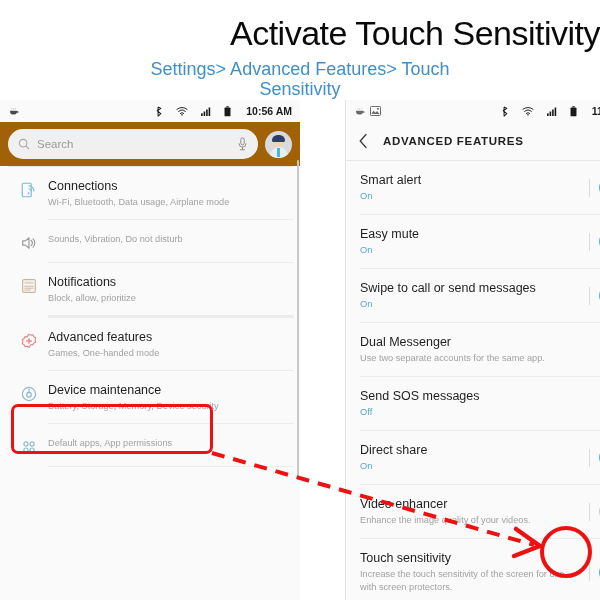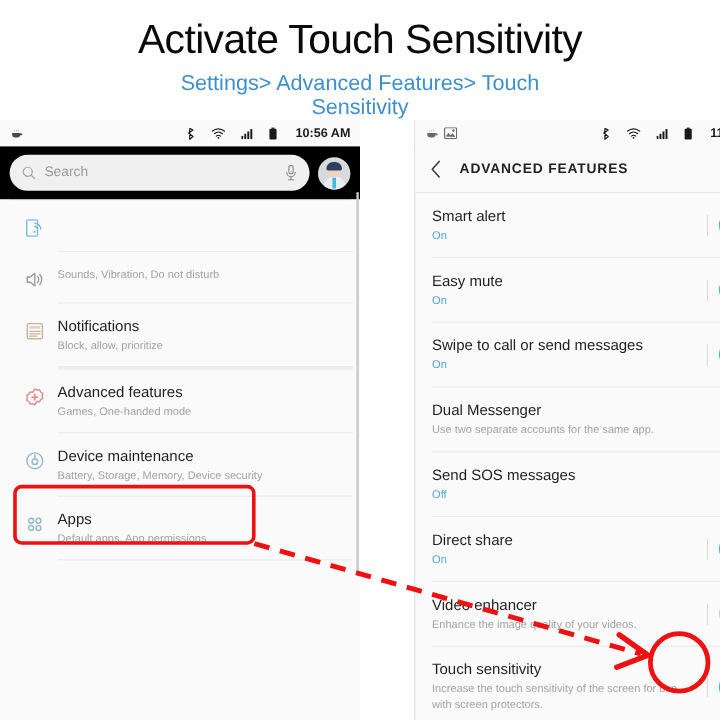--- a/index.html
+++ b/index.html
@@ -8,21 +8,21 @@
     background: #ffffff;
     font-family: "Liberation Sans", sans-serif;
     overflow: hidden;
   }
   #root { position: relative; width: 600px; height: 600px; background: #fff; }
 
   
   .hdr { position: absolute; left: 0; top: 0; width: 600px; height: 100px; background: #fff; }
   .hdr-title {
     position: absolute; left: 0; top: 13px; width: 600px;
-    text-align: center; font-size: 34px; font-weight: 400;
+    text-align: right; font-size: 34px; font-weight: 400;
     letter-spacing: -0.5px; color: #0a0a0a; line-height: 40px;
     white-space: nowrap;
   }
   .hdr-sub {
     position: absolute; left: 120px; top: 59px; width: 360px;
     text-align: center; font-size: 18px; font-weight: 400;
     color: #3f8fc9; line-height: 20px;
   }
 
   
@@ -34,21 +34,21 @@
     position: relative; height: 22px; background: #fafafa;
     display: flex; align-items: center; padding: 0 8px;
   }
   .sb-left { display: flex; align-items: center; gap: 5px; }
   .sb-right { margin-left: auto; display: flex; align-items: center; gap: 13px; }
   .sb-time { font-size: 10.5px; color: #1a1a1a; font-weight: 600; margin-left: 2px; }
   .sb-ico { display: inline-block; line-height: 0; }
 
   
   .searchrow {
-    position: relative; height: 44px; background: #000000;
+    position: relative; height: 44px; background: #a16207;
     display: flex; align-items: center; padding: 0 8px;
   }
   .searchbox {
     flex: 1; height: 30px; border-radius: 16px; background: #f0f0f0;
     display: flex; align-items: center; padding: 0 10px; gap: 7px;
   }
   .search-ph { font-size: 11.5px; color: #9a9a9a; flex: 1; }
   .avatar {
     width: 27px; height: 27px; border-radius: 50%;
     background: #d9dadd; margin-left: 7px; position: relative; overflow: hidden;
@@ -192,20 +192,24 @@
 
     <div class="slist" id="left-list">
         <div class="srow">
           <div class="srow-ico">
             <svg width="18" height="18" viewBox="0 0 20 20">
               <rect x="2.5" y="2.5" width="10" height="15" rx="1.4" fill="none" stroke="#7fbbd6" stroke-width="1.3"></rect>
               <path d="M10 5.5a5.5 5.5 0 0 1 5.5 5.5M10 8.6a2.4 2.4 0 0 1 2.4 2.4" fill="none" stroke="#7fbbd6" stroke-width="1.3" stroke-linecap="round"></path>
               <circle cx="9.6" cy="13.6" r="1" fill="#7fbbd6"></circle>
             </svg>
           </div>
+          <div class="srow-txt">
+            <div class="srow-title">Connections</div>
+            <div class="srow-sub">Wi-Fi, Bluetooth, Data usage, Airplane mode</div>
+          </div>
         </div>
         <div class="srow-div"></div>
         <div class="srow">
           <div class="srow-ico">
             <svg width="18" height="18" viewBox="0 0 20 20">
               <path d="M3 7.6h3l4-3.4v11.6l-4-3.4H3z" fill="none" stroke="#9a9a9a" stroke-width="1.3" stroke-linejoin="round"></path>
               <path d="M12.4 7.2a4 4 0 0 1 0 5.6M14.6 5.3a7 7 0 0 1 0 9.4" fill="none" stroke="#9a9a9a" stroke-width="1.3" stroke-linecap="round"></path>
             </svg>
           </div>
           <div class="srow-txt">
@@ -259,21 +263,20 @@
         <div class="srow">
           <div class="srow-ico">
             <svg width="18" height="18" viewBox="0 0 20 20">
               <circle cx="6.6" cy="6.6" r="2.3" fill="none" stroke="#8fb9c9" stroke-width="1.3"></circle>
               <circle cx="13.4" cy="6.6" r="2.3" fill="none" stroke="#8fb9c9" stroke-width="1.3"></circle>
               <circle cx="6.6" cy="13.4" r="2.3" fill="none" stroke="#8fb9c9" stroke-width="1.3"></circle>
               <circle cx="13.4" cy="13.4" r="2.3" fill="none" stroke="#8fb9c9" stroke-width="1.3"></circle>
             </svg>
           </div>
           <div class="srow-txt">
-            <div class="srow-title">Apps</div>
             <div class="srow-sub">Default apps, App permissions</div>
           </div>
         </div>
         <div class="srow-div"></div>
         <div class="srow"></div>
       </div>
     <div class="scrollbar"></div>
   </div>
 
   <div class="phone phone-right">

